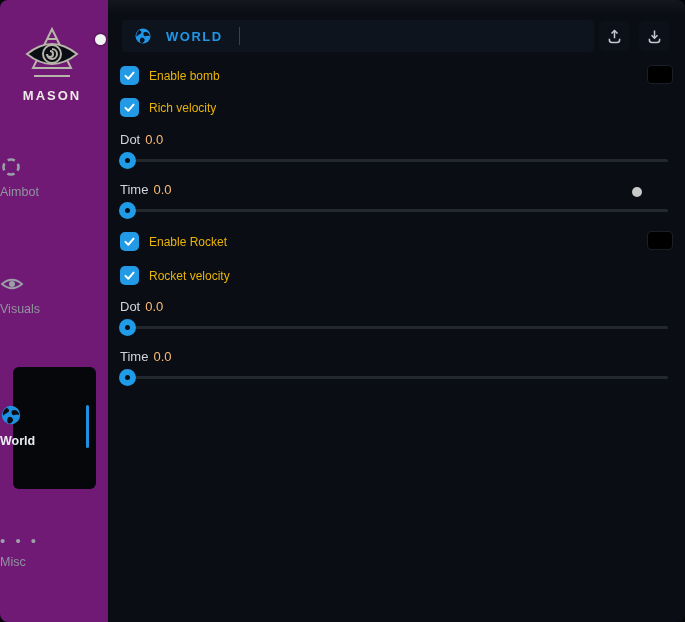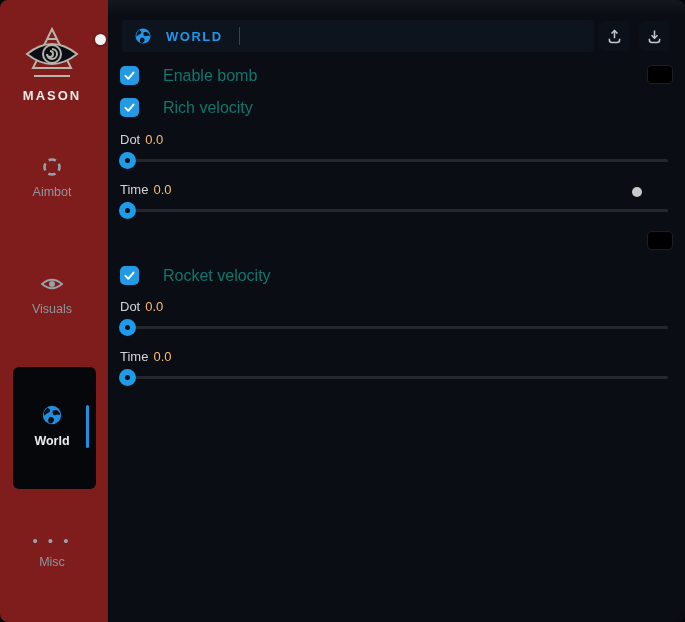--- a/index.html
+++ b/index.html
@@ -7,25 +7,25 @@
   .window {
     position:relative; width:685px; height:622px;
     background:#0a0e14; border-radius:8px; overflow:hidden;
   }
   .window::before {
     content:""; position:absolute; left:0; top:0; right:0; height:14px;
     background:linear-gradient(to bottom, rgba(255,255,255,0.045), rgba(255,255,255,0)); pointer-events:none;
   }
 
   
-  .sidebar { position:absolute; left:0; top:0; width:108px; height:622px; background:#7f1d1d; }
+  .sidebar { position:absolute; left:0; top:0; width:108px; height:622px; background:#701a75; }
   .logo-wrap { position:absolute; left:0; top:24px; width:104px; text-align:center; }
   .logo-svg { width:56px; height:58px; }
   .brand { margin-top:2px; font-size:13px; font-weight:bold; letter-spacing:2px; color:#ecebe5; }
-  .nav-item { position:absolute; left:0; width:104px; text-align:center; color:#8f959e; }
+  .nav-item { position:absolute; left:0; width:104px; text-align:left; color:#8f959e; }
   .nav-item .nav-icon { display:inline-block; height:22px; }
   .nav-item .nav-label { display:block; margin-top:3px; font-size:12.5px; }
   .nav-aimbot  { top:156px; }
   .nav-visuals { top:273px; }
   .nav-misc    { top:530px; }
   .active-card {
     position:absolute; left:13px; top:367px; width:83px; height:122px;
     background:#05070b; border-radius:6px;
   }
   .nav-world { top:404px; color:#eef1f4; }
@@ -49,21 +49,21 @@
   .icon-btn svg { width:17px; height:17px; }
   .btn-upload { left:599px; }
   .btn-download { left:639px; }
 
   
   .cb-row { position:absolute; left:120px; display:flex; align-items:center; }
   .checkbox {
     width:19px; height:19px; border-radius:5px; background:#229ae6;
     display:flex; align-items:center; justify-content:center;
   }
-  .cb-label { margin-left:24px; font-size:16px; color:#0f766e; }
+  .cb-label { margin-left:10px; font-size:12px; color:#eab308; }
   .swatch {
     position:absolute; left:647px; width:26px; height:19px; border-radius:4px;
     background:#000; border:1px solid #1a1f27;
   }
   .slider-label { position:absolute; left:120px; font-size:13px; color:#d2d6da; }
   .slider-label .val { color:#fdba74; margin-left:5px; }
   .track {
     position:absolute; left:120px; width:548px; height:3px;
     background:#23282f; border-radius:2px;
   }
@@ -188,20 +188,28 @@
     <div class="thumb"></div>
   </div>
 
   <div class="slider-label" style="top:182px">
     <span>Time</span><span class="val">0.0</span>
   </div>
   <div class="track" style="top:209px">
     <div class="thumb"></div>
   </div>
 
+  <div class="cb-row" style="top:232px">
+    <span class="checkbox">
+      <svg width="13" height="13" viewBox="0 0 16 16" fill="none" stroke="#fff" stroke-width="2.4" stroke-linecap="round" stroke-linejoin="round">
+          <path d="M3 8.5 L6.5 12 L13 4.5"></path>
+        </svg>
+    </span>
+    <span class="cb-label">Enable Rocket</span>
+  </div>
   <span class="swatch" style="top:231px"></span>
 
   <div class="cb-row" style="top:266px">
     <span class="checkbox">
       <svg width="13" height="13" viewBox="0 0 16 16" fill="none" stroke="#fff" stroke-width="2.4" stroke-linecap="round" stroke-linejoin="round">
           <path d="M3 8.5 L6.5 12 L13 4.5"></path>
         </svg>
     </span>
     <span class="cb-label">Rocket velocity</span>
   </div>

